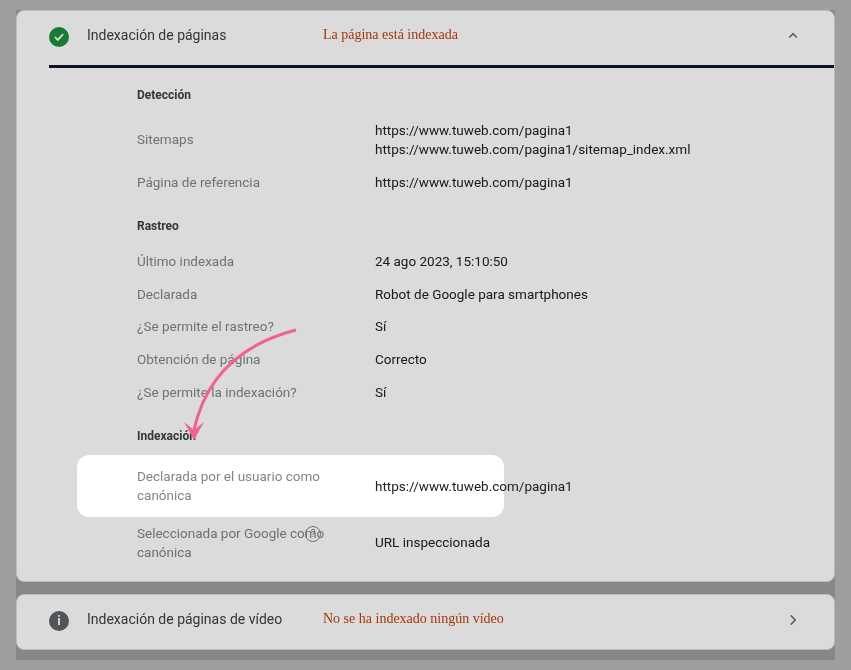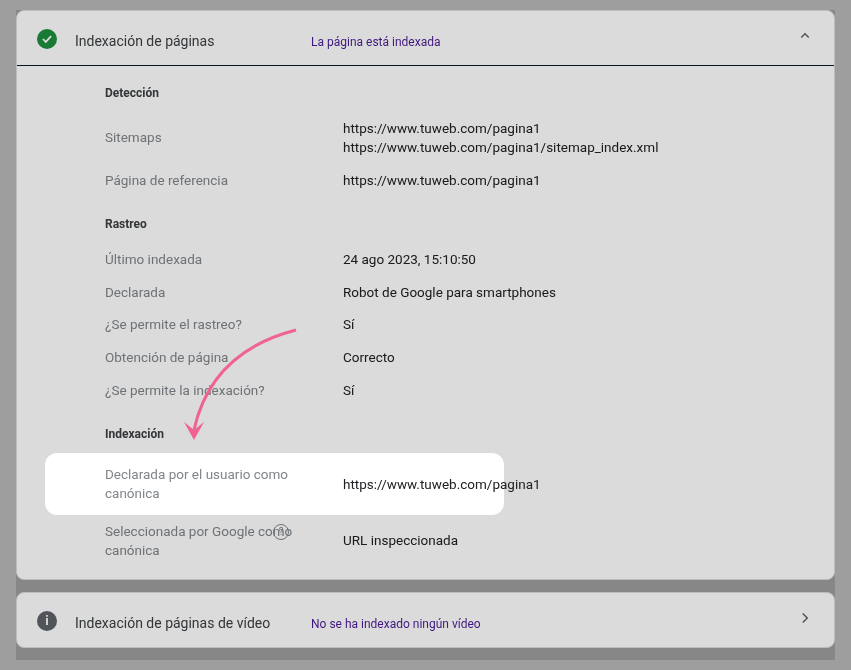--- a/index.html
+++ b/index.html
@@ -31,22 +31,22 @@
       z-index: 5;
     }
     .panel {
       background: #fff;
       border-radius: 8px;
       border: 1px solid #dadce0;
       position: relative;
     }
     .panel-header {
       display: flex;
-      align-items: flex-end;
-      padding: 16px 20px;
+      align-items: flex-start;
+      padding: 16px 32px;
       position: relative;
     }
     .status-icon {
       width: 20px;
       height: 20px;
       border-radius: 50%;
       background: #1e8e3e;
       display: flex;
       align-items: center;
       justify-content: center;
@@ -71,30 +71,32 @@
       font-size: 13px;
       font-weight: bold;
     }
     .header-label {
       font-size: 14px;
       color: #3c4043;
       width: 236px;
       flex-shrink: 0;
     }
     .header-value {
-      font-size: 12px;
-      color: #4c1d95;
+      font-size: 14px;
+      color: #c2410c;
       flex: 1;
+      font-family: Liberation Serif, serif;
     }
     .chevron {
       color: #5f6368;
     }
     .panel-body {
       padding: 0 20px 12px 88px;
-      border-top: 1px solid #0f172a;
+      border-top: 3px solid #0f172a;
+      margin-left: 32px;
     }
     .section-title {
       font-size: 12px;
       font-weight: 700;
       color: #3c4043;
       padding: 20px 0 12px 0;
     }
     .row {
       display: flex;
       padding: 7px 0;

